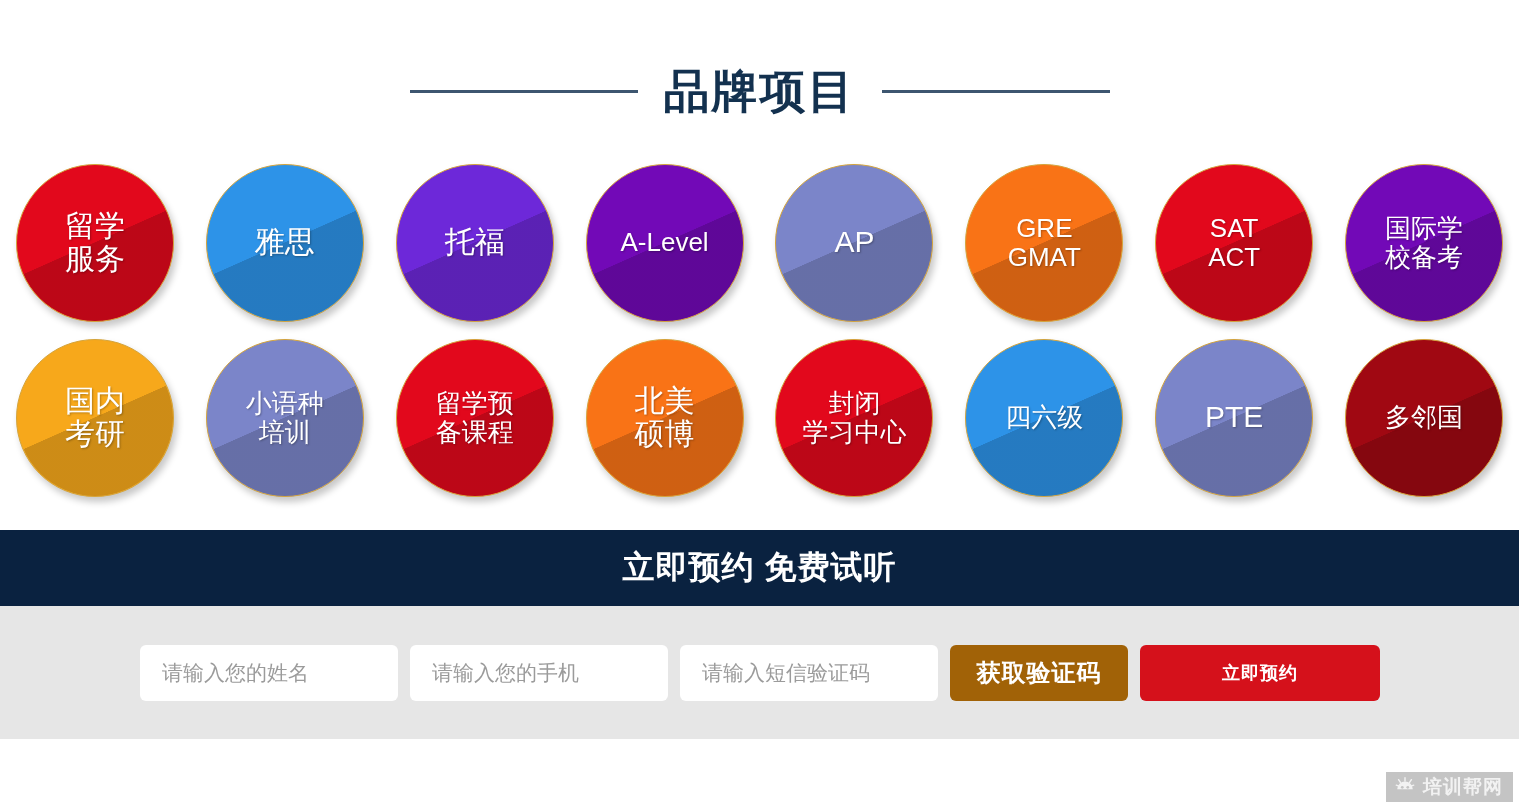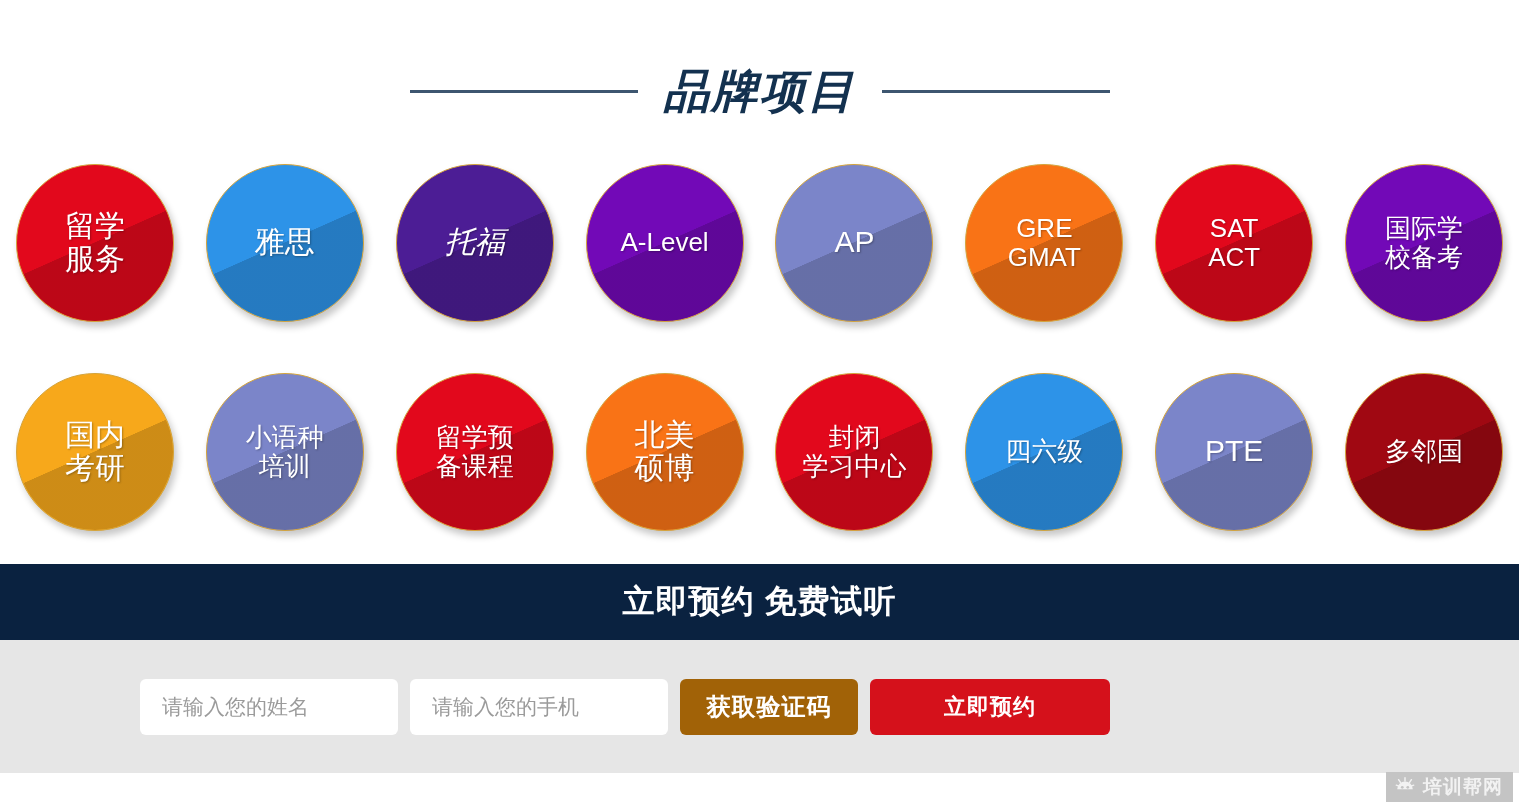--- a/index.html
+++ b/index.html
@@ -14,41 +14,40 @@
   }
 
   
   .heading {
     display: flex;
     align-items: center;
     justify-content: center;
     gap: 26px;
     height: 160px;
     padding-top: 22px;
-    font-style: italic;
   }
   .heading-rule {
     width: 228px;
     height: 3px;
     background: #3d5670;
   }
   .heading-title {
     font-size: 46px;
     font-weight: bold;
     color: #13314f;
     letter-spacing: 2px;
     line-height: 1;
     white-space: nowrap;
   }
 
   
   .circle-grid {
     display: grid;
     grid-template-columns: repeat(8, 1fr);
-    row-gap: 44px;
+    row-gap: 10px;
     padding: 0 0;
     justify-items: center;
   }
   .circle-cell {
     width: 165px;
     height: 165px;
     display: flex;
     align-items: center;
     justify-content: center;
   }
@@ -134,21 +133,21 @@
     border: none;
     border-radius: 6px;
     color: #ffffff;
     font-size: 24px;
     font-weight: bold;
     cursor: pointer;
     font-family: "Liberation Sans", "DejaVu Sans", sans-serif;
     letter-spacing: 1px;
   }
   .btn-code   { width: 178px; background: #a16207; }
-  .btn-submit { width: 240px; background: #d5111b; font-size: 22px; }
+  .btn-submit { width: 240px; background: #d5111b; font-size: 18px; }
 
   
   .watermark {
     position: absolute;
     right: 6px;
     bottom: 2px;
     height: 30px;
     padding: 0 10px 0 8px;
     background: #c4c4c4;
     border-radius: 0;
@@ -179,21 +178,21 @@
         <div class="circle-label">留学
 服务</div>
       </div>
     </div>
     <div class="circle-cell">
       <div class="circle" style="background: rgb(45, 147, 232);">
         <div class="circle-label">雅思</div>
       </div>
     </div>
     <div class="circle-cell">
-      <div class="circle" style="background: #4c1d95; font-style: italic;">
+      <div class="circle" style="background: #6d28d9;">
         <div class="circle-label">托福</div>
       </div>
     </div>
     <div class="circle-cell">
       <div class="circle" style="background: rgb(114, 9, 183);">
         <div class="circle-label small">A-Level</div>
       </div>
     </div>
     <div class="circle-cell">
       <div class="circle" style="background: rgb(123, 133, 201);">
@@ -265,20 +264,21 @@
     </div>
   </div>
 
 <div class="cta-banner">
   <div class="cta-banner-text">立即预约 免费试听</div>
 </div>
 
 <div class="form-strip">
   <input class="form-input" type="text" placeholder="请输入您的姓名" style="">
   <input class="form-input" type="text" placeholder="请输入您的手机" style="">
+  <input class="form-input" type="text" placeholder="请输入短信验证码" style="">
   <button class="btn btn-code">获取验证码</button>
   <button class="btn btn-submit">立即预约</button>
 </div>
 
 <div class="watermark">
   <span>
     <svg class="watermark-icon" viewBox="0 0 24 24" aria-hidden="true">
       <g stroke="#f2f2f2" stroke-width="1.6" stroke-linecap="round">
         <line x1="12" y1="2" x2="12" y2="5.5"></line>
         <line x1="5" y1="4" x2="7" y2="7"></line>

